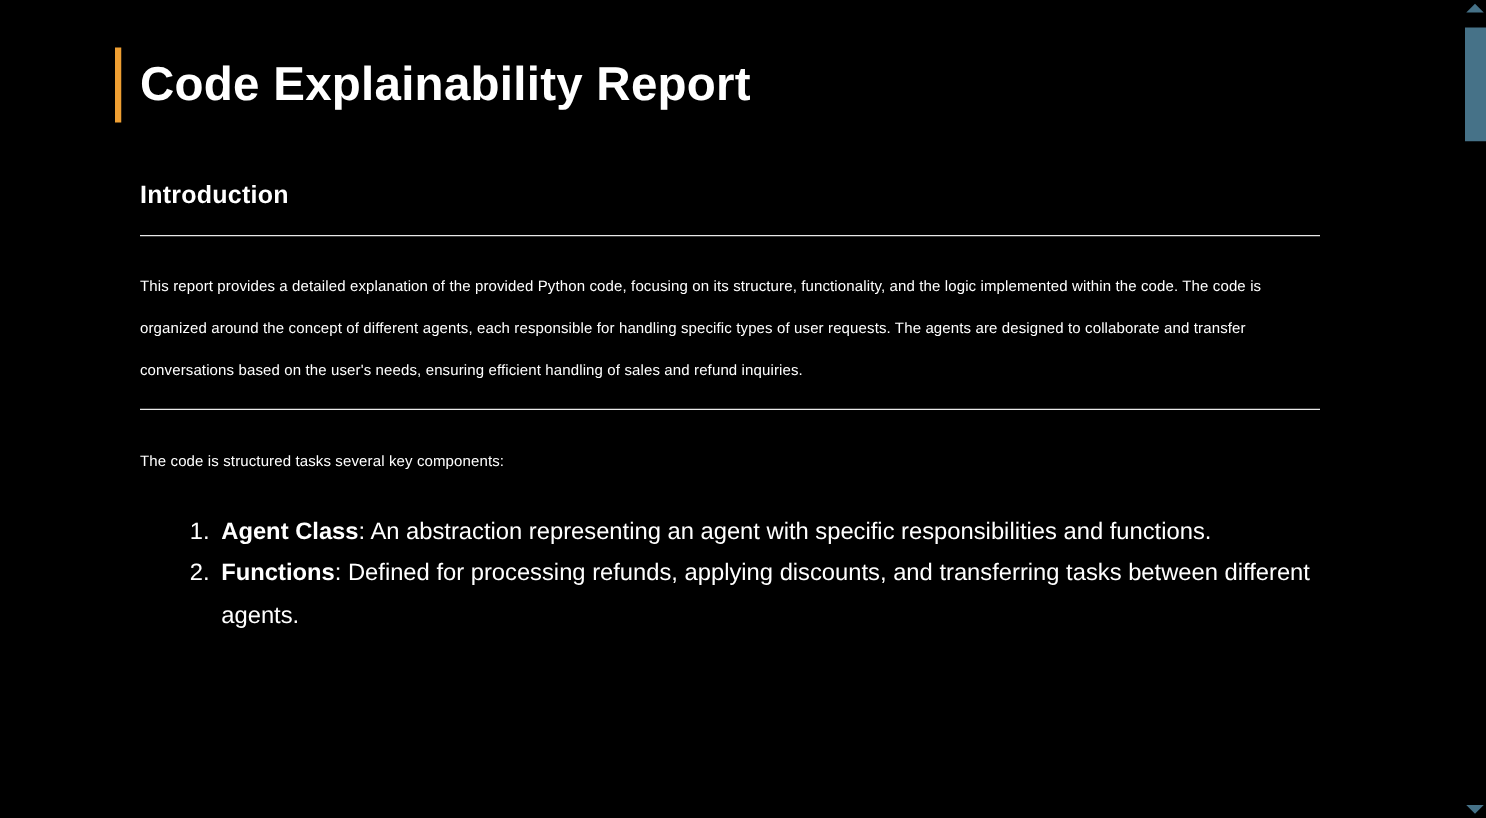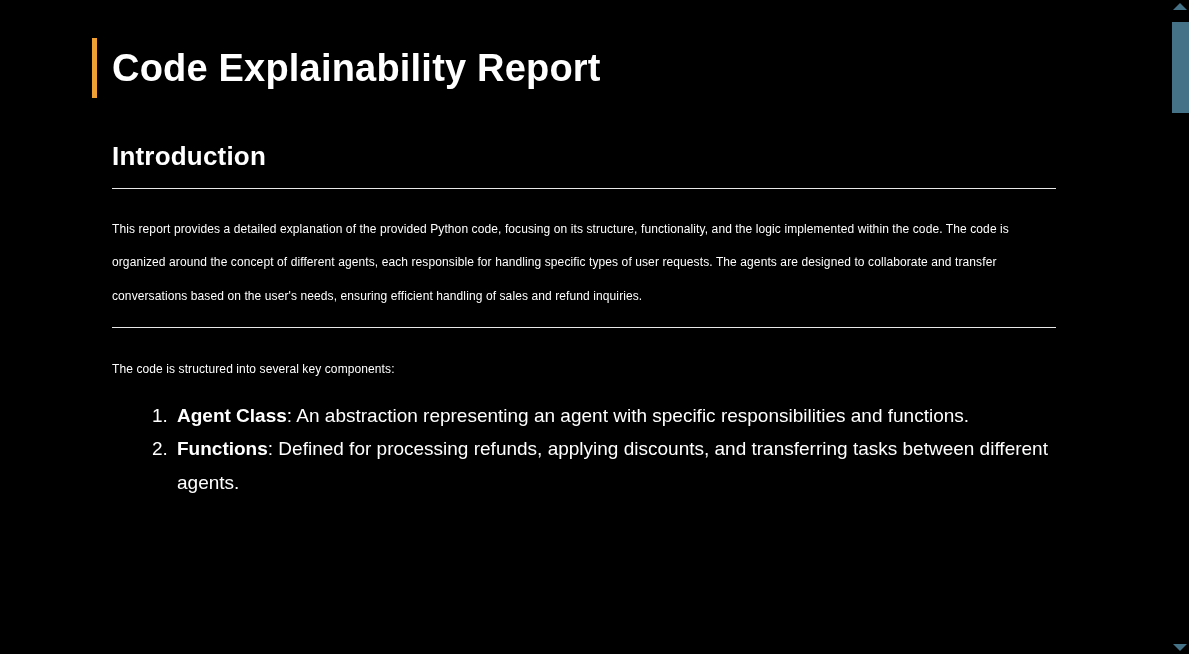--- a/index.html
+++ b/index.html
@@ -35,21 +35,21 @@
     align-items: center;
   }
   .doc-title {
     font-size: 38px;
     font-weight: 600;
     letter-spacing: 0.2px;
     white-space: nowrap;
   }
 
   h2.section-heading {
-    font-size: 26px;
+    font-size: 20px;
     font-weight: 600;
     line-height: 33.6px;
     letter-spacing: 0.2px;
   }
   .h2-intro { margin-top: 42px; }
   .h2-structure { margin-top: 40px; }
 
   hr.section-rule {
     border: none;
     border-top: 1px solid var(--rule);
@@ -59,21 +59,21 @@
 
   p.body-text {
     font-size: 12px;
     line-height: 33.5px;
     margin-top: 24px;
     letter-spacing: 0.1px;
   }
   p.lead-in { margin-top: 25px; }
 
   ol.component-list {
-    margin-top: 12px;
+    margin-top: 22px;
     padding-left: 61px;
     font-size: 19px;
     line-height: 33.5px;
   }
   ol.component-list li { padding-left: 4px; }
   ol.component-list .term { font-weight: 700; }
 
   
   .scrollbar {
     position: absolute;
@@ -118,21 +118,21 @@
       <div class="doc-title">Code Explainability Report</div>
     </div>
 
     <h2 class="section-heading h2-intro">Introduction</h2>
     <hr class="section-rule">
 
     <p class="body-text">This report provides a detailed explanation of the provided Python code, focusing on its structure, functionality, and the logic implemented within the code. The code is organized around the concept of different agents, each responsible for handling specific types of user requests. The agents are designed to collaborate and transfer conversations based on the user's needs, ensuring efficient handling of sales and refund inquiries.</p>
 
     <hr class="section-rule">
 
-    <p class="body-text lead-in">The code is structured into several key components:</p>
+    <p class="body-text lead-in">The code is structured tasks several key components:</p>
 
     <ol class="component-list">
       <li>
         <span class="term">Agent Class</span><span>: An abstraction representing an agent with specific responsibilities and functions.</span>
       </li>
       <li>
         <span class="term">Functions</span><span>: Defined for processing refunds, applying discounts, and transferring tasks between different agents.</span>
       </li>
     </ol>
 

